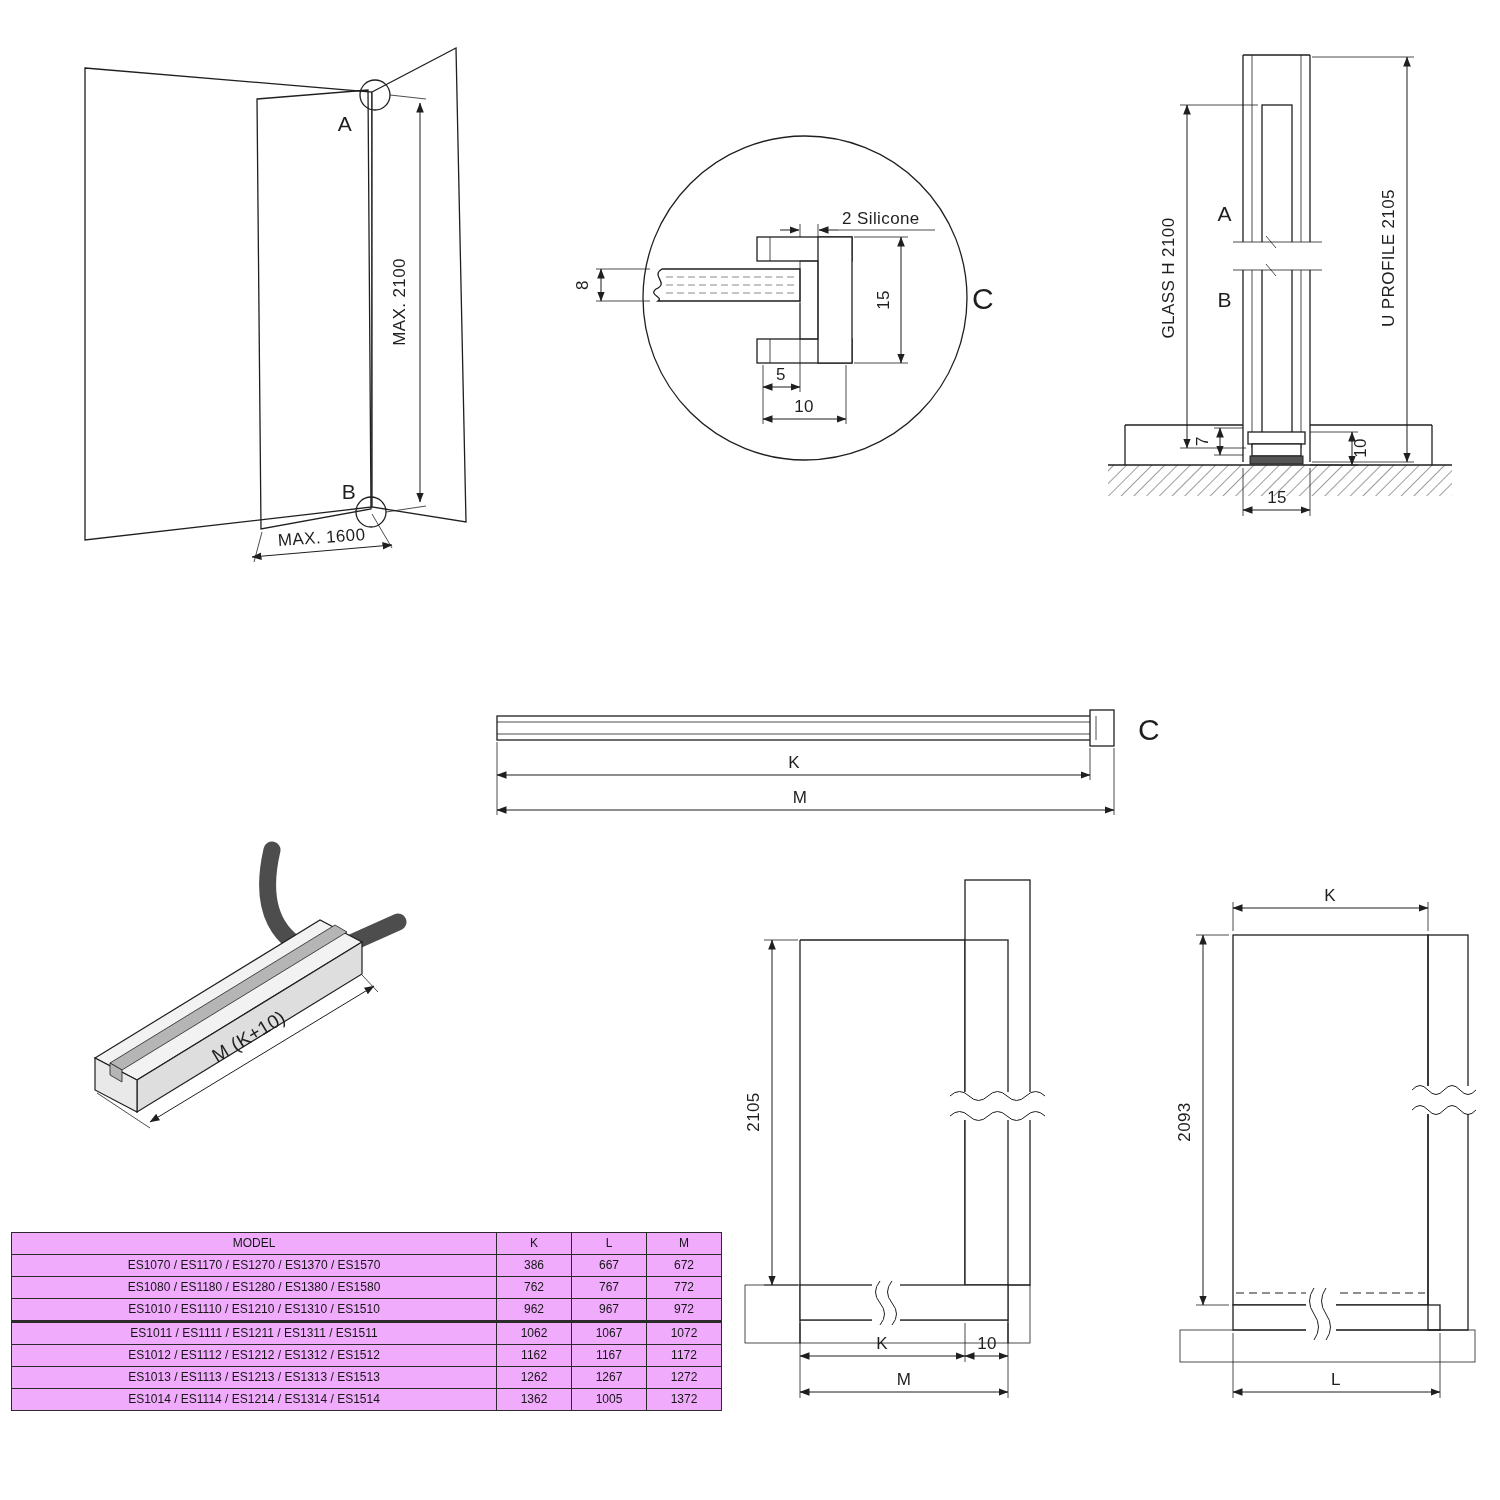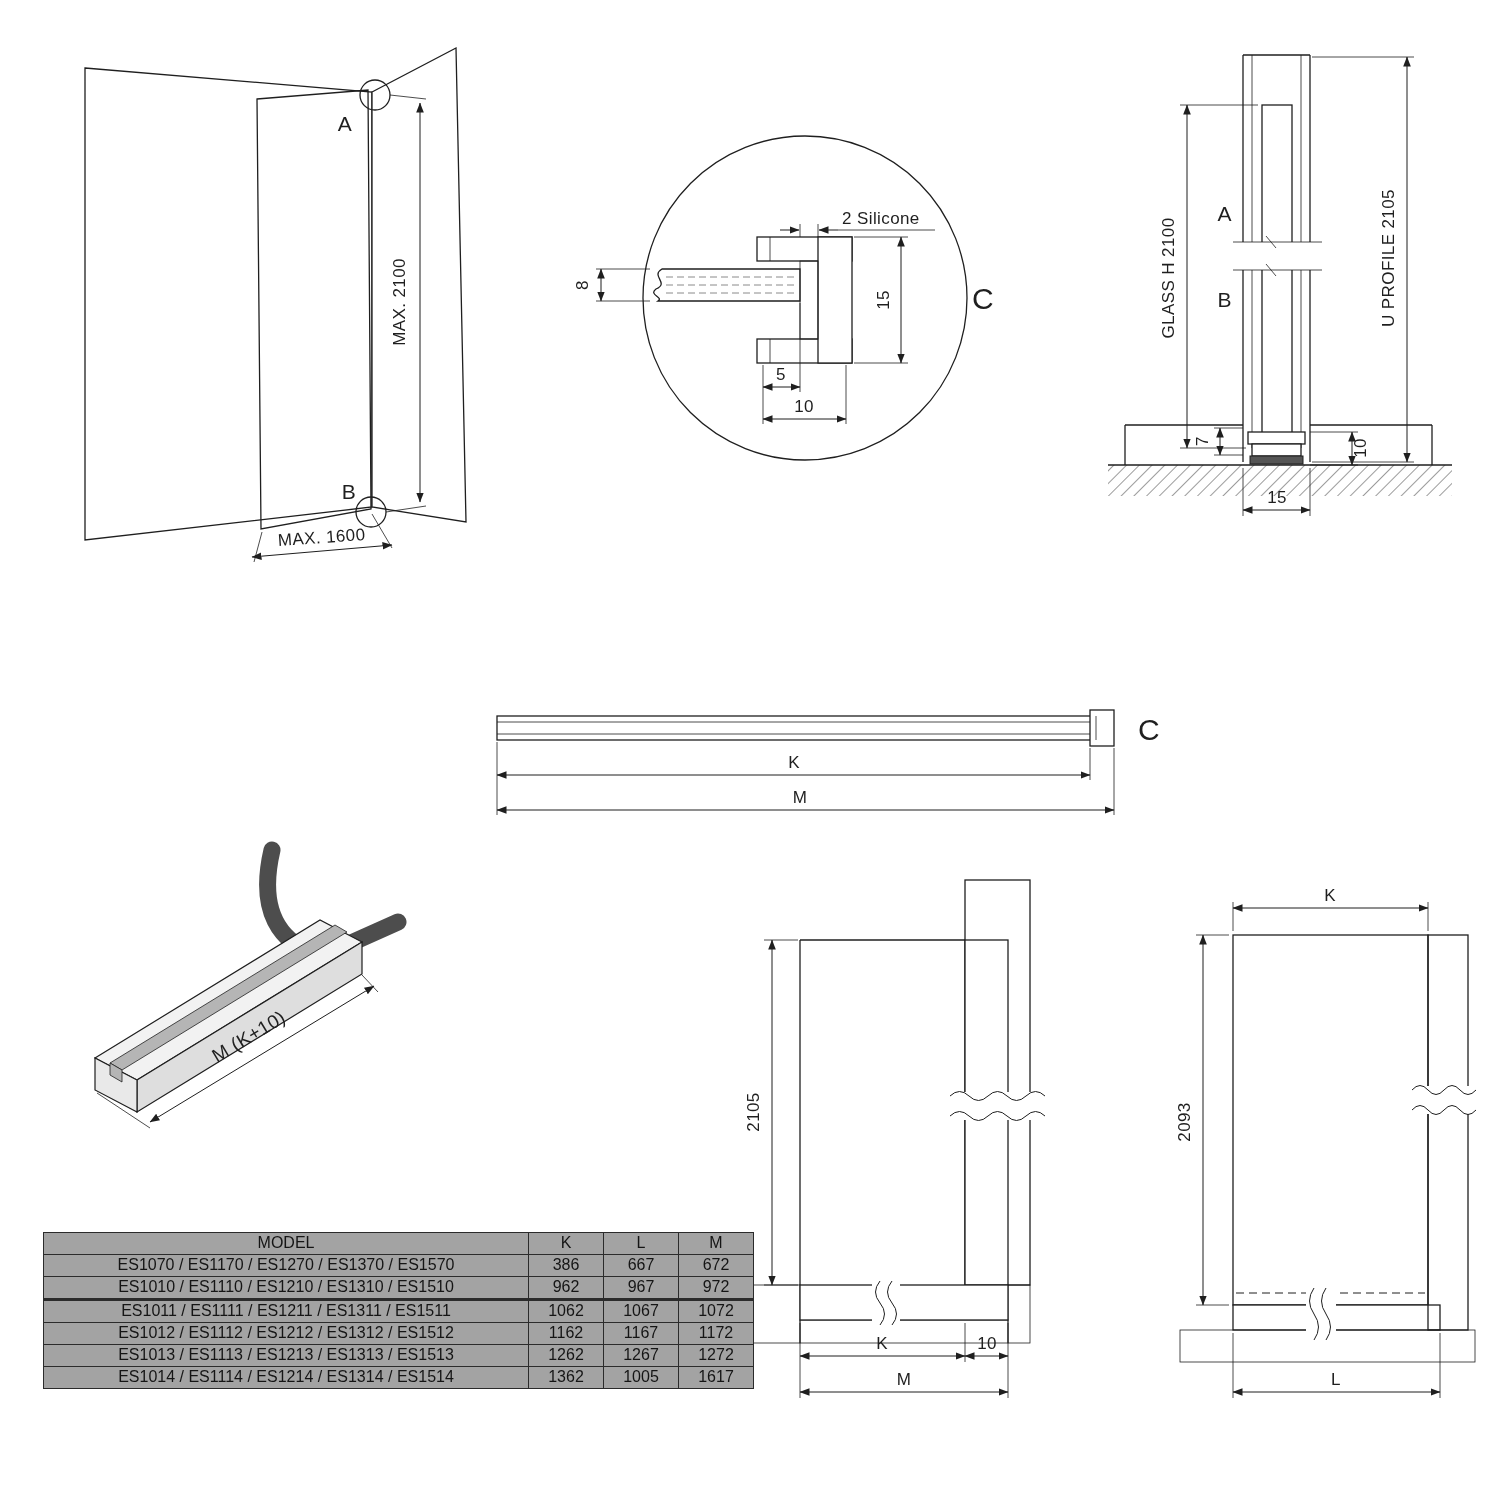--- a/index.html
+++ b/index.html
@@ -11,21 +11,21 @@
   .tc{font-size:30px;}
   .tm{font-size:19px;}
   .ln{stroke:#1f1f1f;stroke-width:1.3;fill:none;}
   .fw{fill:#ffffff;}
   .thin{stroke:#1f1f1f;stroke-width:.8;fill:none;}
   .dim{stroke:#1f1f1f;stroke-width:1;fill:none;}
   .ext{stroke:#1f1f1f;stroke-width:.8;fill:none;}
   .core{stroke:#8a8a8a;stroke-width:1;stroke-dasharray:7 4;fill:none;}
   .dash{stroke:#1f1f1f;stroke-width:1;stroke-dasharray:8 5;fill:none;}
   .wavy{stroke:#1f1f1f;stroke-width:1;fill:none;}
-  .model-table{position:absolute;left:43px;top:1232px;border-collapse:collapse;font-size:16px;color:#151515;background:#a3a3a3;}
+  .model-table{position:absolute;left:11px;top:1232px;border-collapse:collapse;font-size:12px;color:#151515;background:#f0abfc;}
   .model-table th,.model-table td{border:1.4px solid #2b2b2b;height:21px;padding:0 5px;line-height:1.05;font-weight:normal;white-space:nowrap;}
   .c-model{width:474px;text-align:center;}
   th.c-model{text-align:center;}
   .c-num{width:64px;text-align:center;}
   tr.group-end td{border-bottom-width:3px;}
 </style>
 </head>
 <body>
 
 <div class="canvas">
@@ -309,20 +309,26 @@
       <th class="c-num">M</th>
     </tr>
   </thead>
   <tbody>
     <tr>
       <td class="c-model">ES1070 / ES1170 / ES1270 / ES1370 / ES1570</td>
       <td class="c-num">386</td>
       <td class="c-num">667</td>
       <td class="c-num">672</td>
     </tr>
+    <tr>
+      <td class="c-model">ES1080 / ES1180 / ES1280 / ES1380 / ES1580</td>
+      <td class="c-num">762</td>
+      <td class="c-num">767</td>
+      <td class="c-num">772</td>
+    </tr>
     <tr class="group-end">
       <td class="c-model">ES1010 / ES1110 / ES1210 / ES1310 / ES1510</td>
       <td class="c-num">962</td>
       <td class="c-num">967</td>
       <td class="c-num">972</td>
     </tr>
     <tr>
       <td class="c-model">ES1011 / ES1111 / ES1211 / ES1311 / ES1511</td>
       <td class="c-num">1062</td>
       <td class="c-num">1067</td>
@@ -337,18 +343,18 @@
     <tr>
       <td class="c-model">ES1013 / ES1113 / ES1213 / ES1313 / ES1513</td>
       <td class="c-num">1262</td>
       <td class="c-num">1267</td>
       <td class="c-num">1272</td>
     </tr>
     <tr>
       <td class="c-model">ES1014 / ES1114 / ES1214 / ES1314 / ES1514</td>
       <td class="c-num">1362</td>
       <td class="c-num">1005</td>
-      <td class="c-num">1617</td>
+      <td class="c-num">1372</td>
     </tr>
   </tbody>
 </table>
 
 </div>
 
 </body></html>

